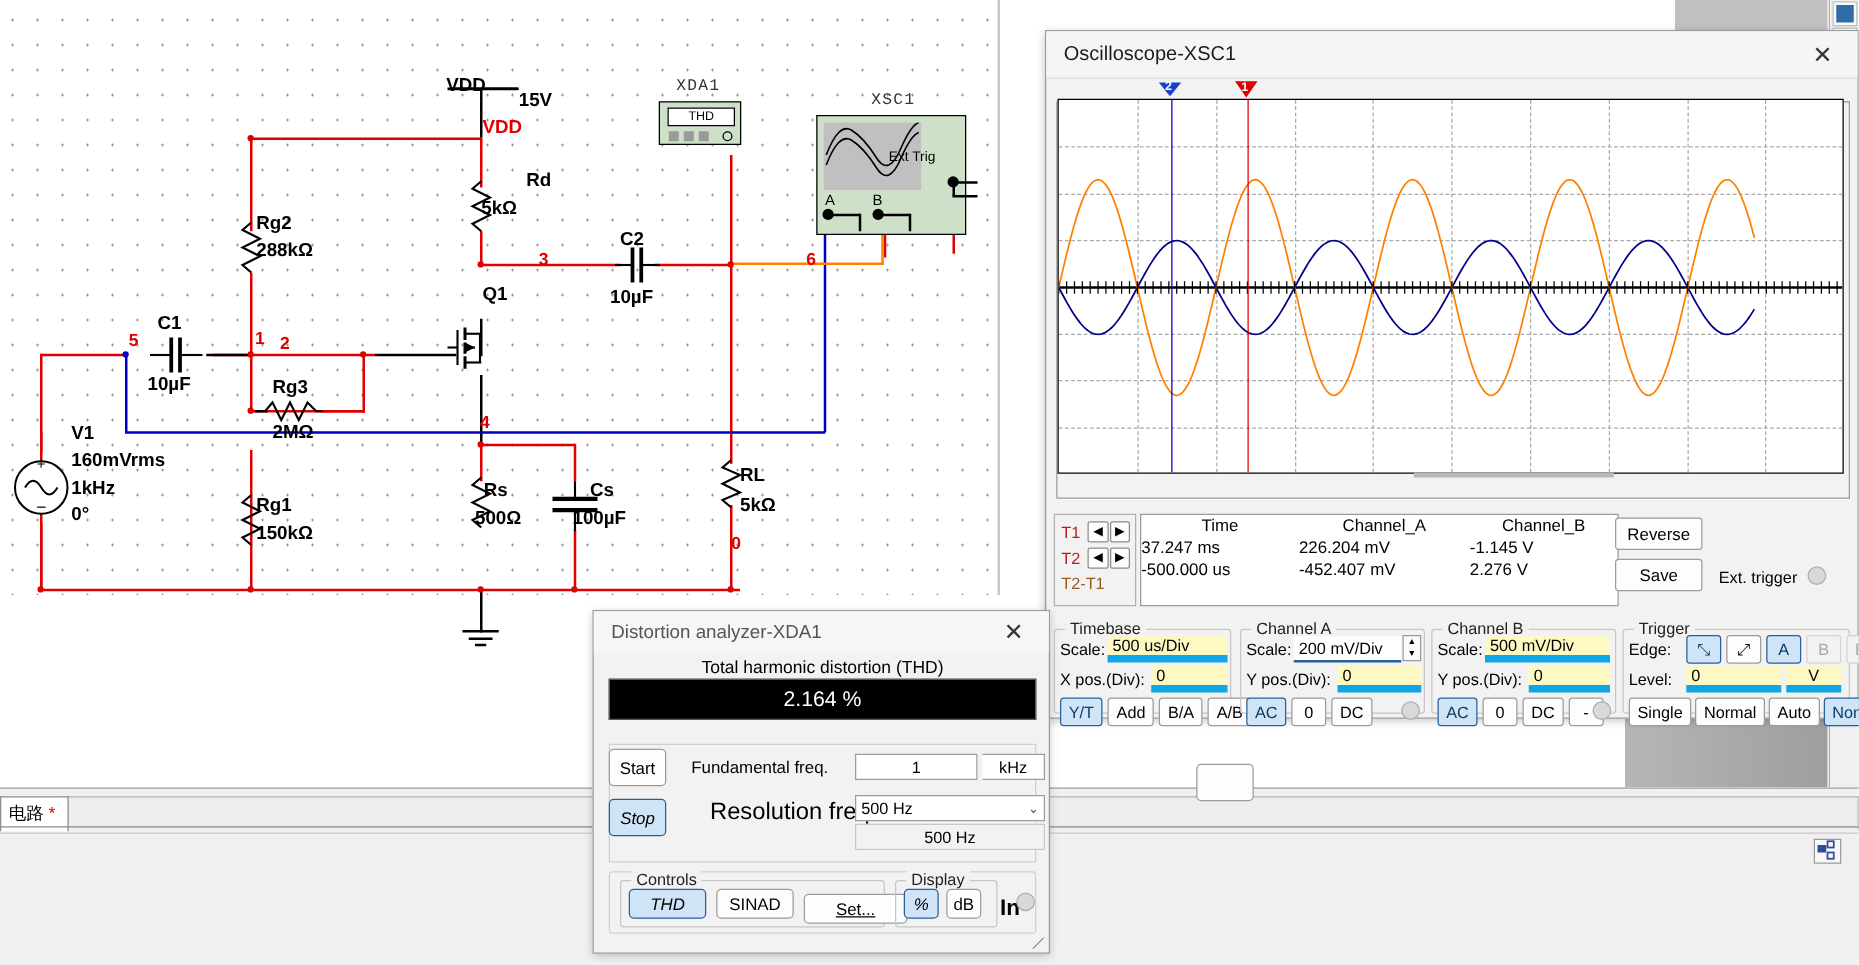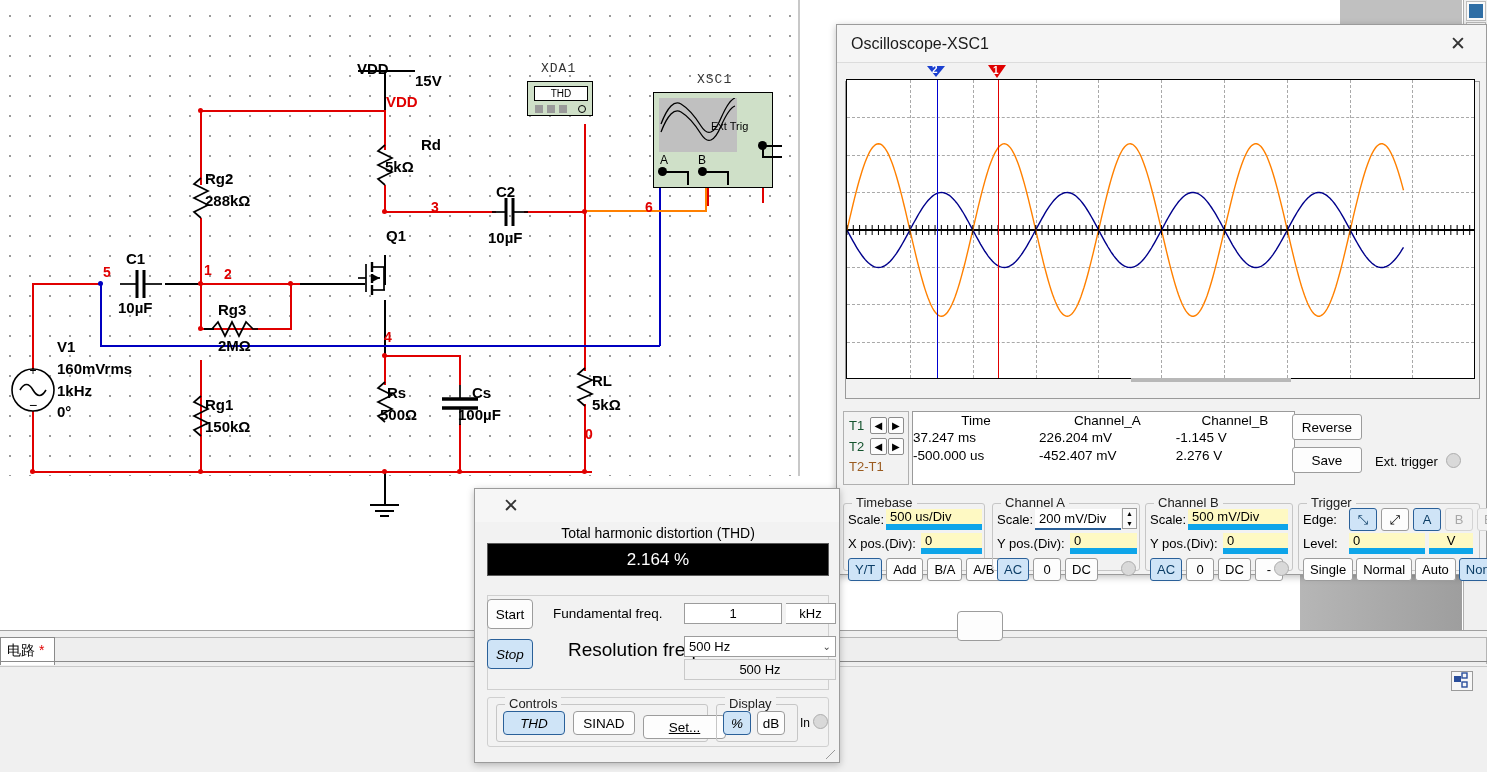--- a/index.html
+++ b/index.html
@@ -92,21 +92,21 @@
                       font-size:10px; font-weight:bold; }
   #scope-hscroll { position:absolute; left:1130px; top:378px; width:160px; height:4px;
                    background:#b8b8b8; }
 
   
   #meas-wrap { position:absolute; left:6px; top:386px; width:452px; height:74px;
                display:flex; }
   #meas-tcol { width:66px; border:1px solid #b0b0b0; background:#f2f2f2;
                padding:3px 4px 0 5px; }
   #meas-tcol .row { display:flex; align-items:center; height:21px; }
-  #meas-tcol .tl { color:#14532d; font-size:13px; width:21px; }
+  #meas-tcol .tl { color:#b91c1c; font-size:13px; width:21px; }
   #meas-tcol .arw { width:17px; height:17px; border:1px solid #8c8c8c; border-radius:2px;
                     background:#fdfdfd; font-size:10px; line-height:15px; text-align:center;
                     margin-left:1px; }
   #meas-tcol .tdiff { color:#9a5b20; font-size:13px; padding-top:2px;}
   #meas-table { flex:1; margin-left:3px; background:#fff; border:1px solid #9a9a9a; }
   #meas-table table { width:100%; border-collapse:collapse; font-size:13.5px; }
   #meas-table th { font-weight:normal; padding:1px 0 0 0; text-align:center; }
   #meas-table td { text-align:left; padding:0; height:18px; }
 
   
@@ -694,20 +694,21 @@
       <div class="tbtn">Single</div>
       <div class="tbtn">Normal</div>
       <div class="tbtn">Auto</div>
       <div class="tbtn on">None</div>
     </div>
   </div>
 </div>
 
 <div class="win" id="dist">
   <div class="win-title">
+    <span class="t">Distortion analyzer-XDA1</span>
     <span class="win-close">✕</span>
   </div>
   <div id="dist-caption">Total harmonic distortion (THD)</div>
   <div id="dist-readout">2.164 %</div>
 
   <div class="dbtn" style="left:482px; top:122px; position:absolute;"></div>
   <div id="dist-panel">
     <span style="position:absolute; left:65px; top:10px; font-size:13.5px;">Fundamental freq.</span>
     <div class="fld" style="position:absolute; left:196px; top:7px; width:98px; justify-content:center;">1</div>
     <div class="fld" style="position:absolute; left:298px; top:7px; width:50px; justify-content:center; border-left:none;">kHz</div>
@@ -732,17 +733,17 @@
         <div class="dbtn" style="position:relative; left:0; top:4px; width:83px; height:24px;text-decoration:underline;">Set...</div>
       </div>
     </div>
     <div class="grp" style="left:228px; top:6px; width:82px; height:38px;">
       <span class="cap">Display</span>
       <div style="position:absolute; left:6px; top:6px; display:flex; gap:6px;">
         <div class="dbtn on" style="position:relative; left:0; top:0; width:28px; height:24px;">%</div>
         <div class="dbtn" style="position:relative; left:0; top:0; width:28px; height:24px;">dB</div>
       </div>
     </div>
-    <span style="position:absolute; left:312px; top:18px; font-size:12px;">In</span>
+    <span style="position:absolute; left:312px; top:18px; font-size:18px;font-weight:bold;">In</span>
     <div class="term" style="position:absolute; left:325px; top:16px;"></div>
   </div>
   <div id="dist-resize"></div>
 </div>
 
 </body></html>

